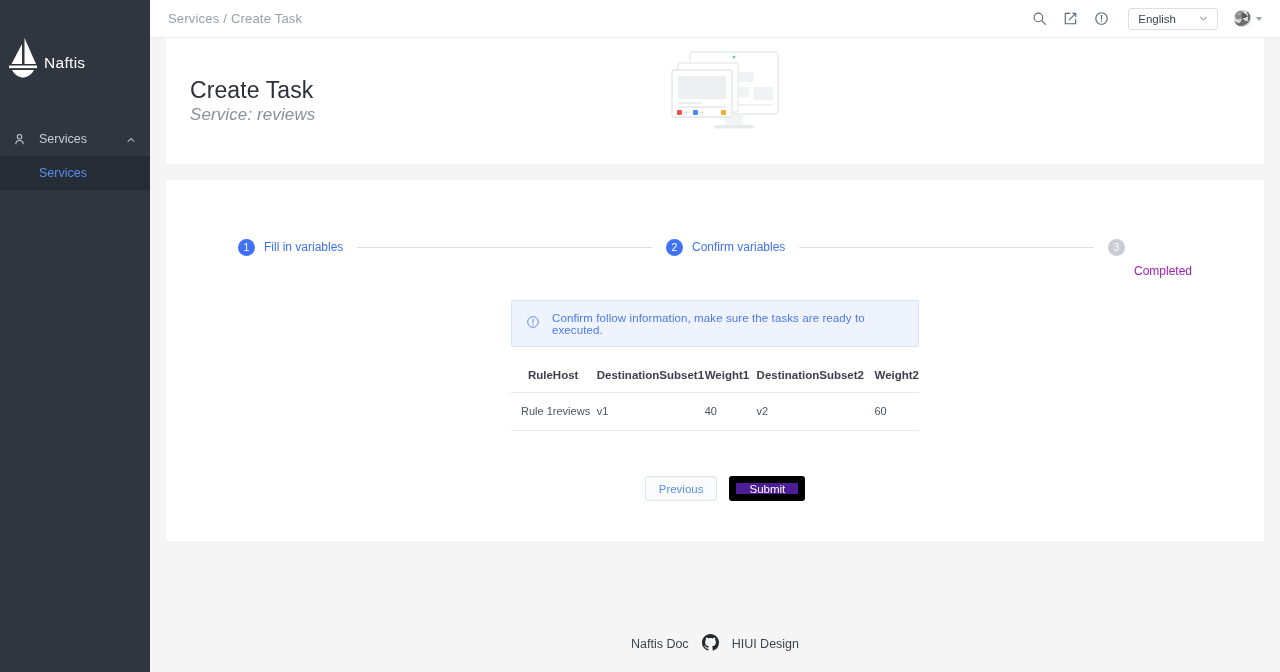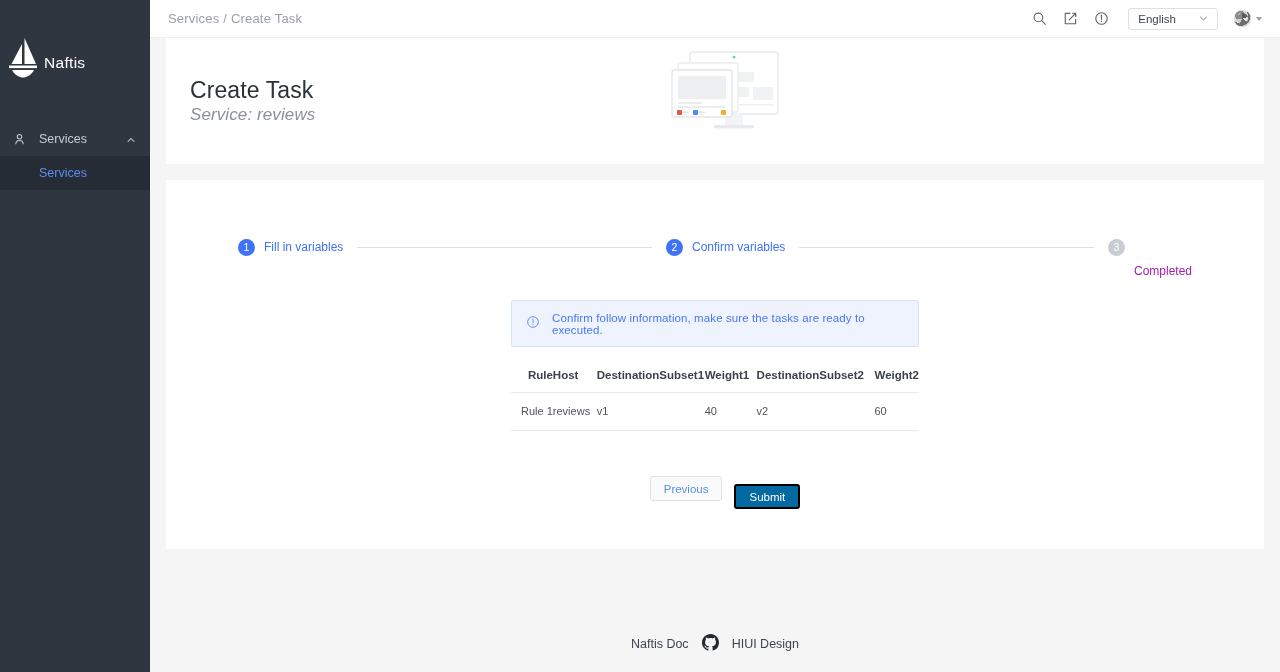--- a/index.html
+++ b/index.html
@@ -117,21 +117,21 @@
   table.tbl th.c0, table.tbl td.c0 { width: 42px; text-align: right; }
   table.tbl th.c1, table.tbl td.c1 { width: 44px; }
   table.tbl th.c2, table.tbl td.c2 { width: 108px; }
   table.tbl th.c3, table.tbl td.c3 { width: 52px; }
   table.tbl th.c4, table.tbl td.c4 { width: 118px; }
 
   .actions { display: flex; justify-content: center; gap: 12px; margin-top: 45px; }
   .btn { height: 25px; padding: 0 13px; font-size: 11.5px; border-radius: 3px; cursor: pointer;
          display: flex; align-items: center; justify-content: center; font-family: inherit; }
   .btn-secondary { background: #fafbfc; border: 1px solid #dfe3e8; color: #5a8dee; margin-left: 20px; }
-  .btn-primary { background: #0369a1; border: 2px solid #000000; color: #fff; margin-top: 8px; }
+  .btn-primary { background: #4c1d95; border: 7px solid #000000; color: #fff; }
 
   .footer {
     margin-top: auto; height: 56px; display: flex; align-items: center;
     justify-content: center; gap: 13px; font-size: 12.5px; color: #3d4450;
   }
   .footer a { color: #3d4450; text-decoration: none; cursor: pointer; }
 </style>
 </head>
 <body>
 

